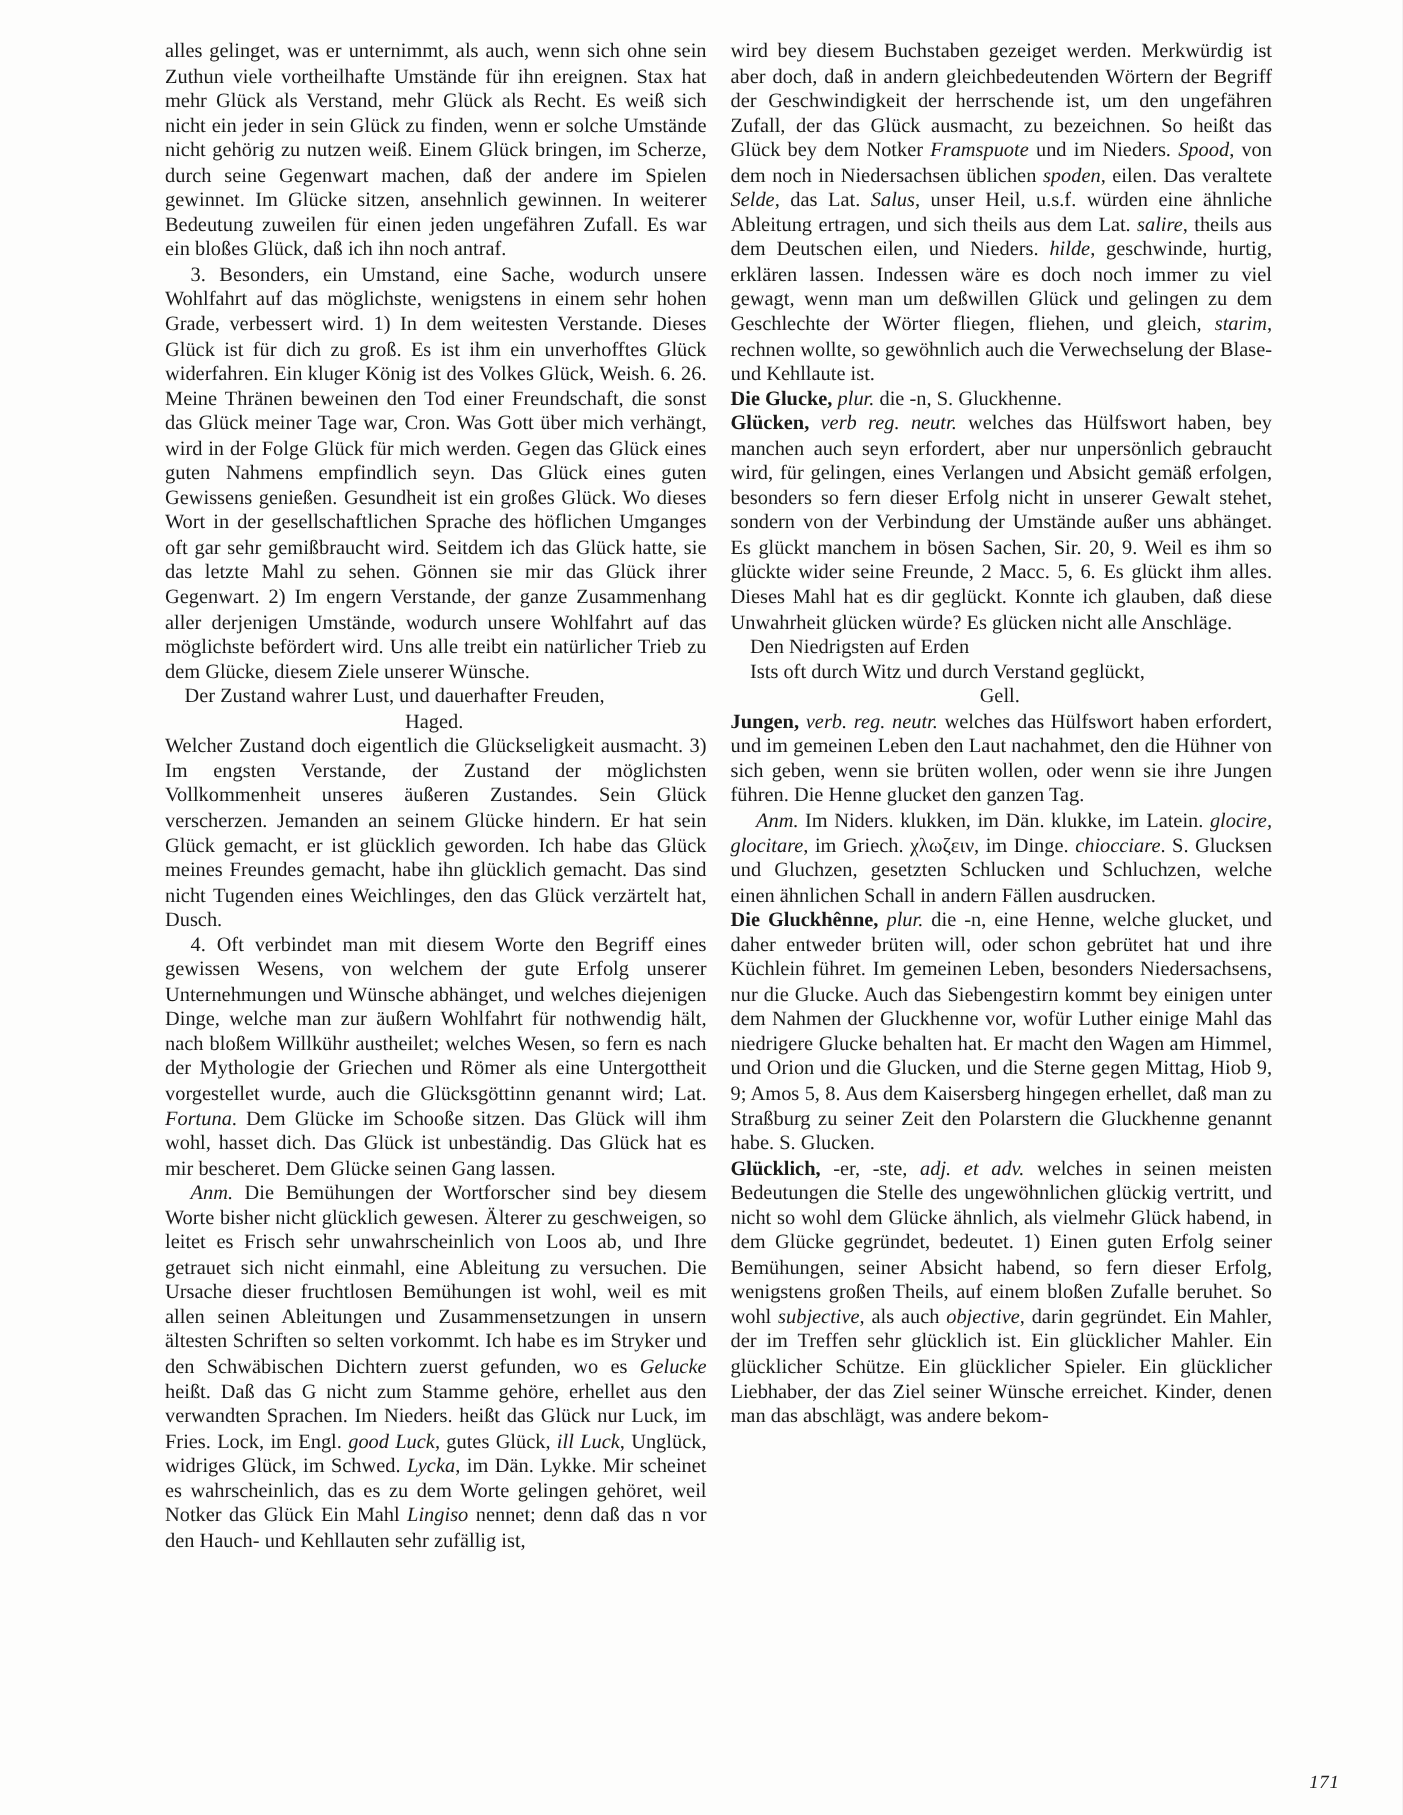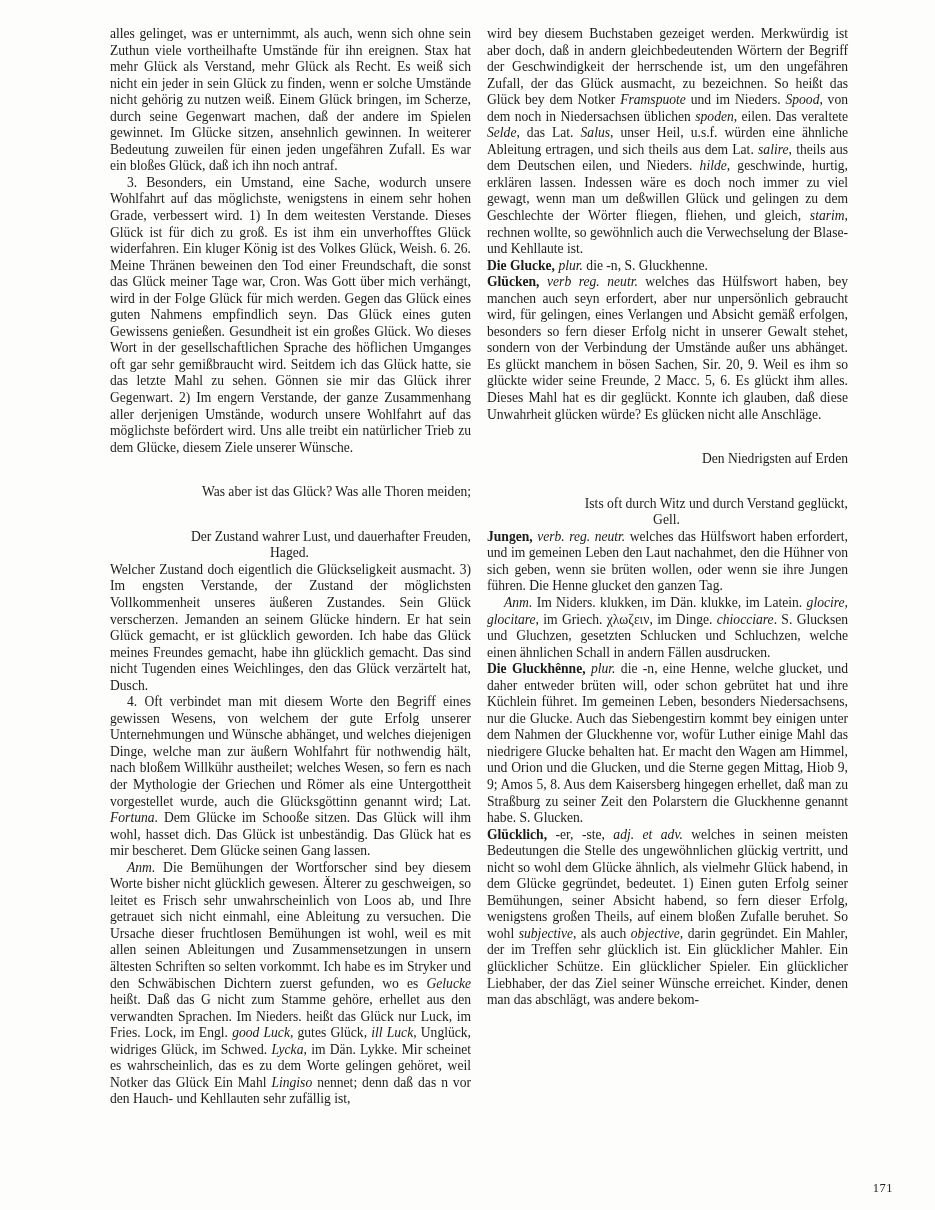--- a/index.html
+++ b/index.html
@@ -25,41 +25,41 @@
     width: 361px;
     font-size: 13.6px;
     line-height: 16.55px;
     text-align: justify;
     hyphens: auto;
     -webkit-hyphens: auto;
   }
   p.para { margin: 0; }
   p.body { text-align: justify; }
   p.indent { text-indent: 17px; }
-  p.verse { text-align: right; padding-left: 13px; text-indent: 0; margin-top: 28px; }
+  p.verse { text-align: left; padding-left: 13px; text-indent: 0; }
   p.attribution { text-align: center; padding-right: 2px; }
   .b { font-weight: bold; }
   .i { font-style: italic; }
   .page-number {
     position: absolute;
     right: 42px; bottom: 14px;
     font-size: 12.5px;
     letter-spacing: 0.5px;
     color: #222;
+    font-style: italic;
   }
 </style>
 </head>
 <body>
 
 <div class="page">
   <div class="columns">
     <div class="col">
         <p class="para body"><span>alles gelinget, was er unternimmt, als auch, wenn sich ohne sein Zuthun viele vortheilhafte Umstände für ihn ereignen. Stax hat mehr Glück als Verstand, mehr Glück als Recht. Es weiß sich nicht ein jeder in sein Glück zu finden, wenn er solche Umstände nicht gehörig zu nutzen weiß. Einem Glück bringen, im Scherze, durch seine Gegenwart machen, daß der andere im Spielen gewinnet. Im Glücke sitzen, ansehnlich gewinnen. In weiterer Bedeutung zuweilen für einen jeden ungefähren Zufall. Es war ein bloßes Glück, daß ich ihn noch antraf.</span></p>
         <p class="para body indent"><span>3. Besonders, ein Umstand, eine Sache, wodurch unsere Wohlfahrt auf das möglichste, wenigstens in einem sehr hohen Grade, verbessert wird. 1) In dem weitesten Verstande. Dieses Glück ist für dich zu groß. Es ist ihm ein unverhofftes Glück widerfahren. Ein kluger König ist des Volkes Glück, Weish. 6. 26. Meine Thränen beweinen den Tod einer Freundschaft, die sonst das Glück meiner Tage war, Cron. Was Gott über mich verhängt, wird in der Folge Glück für mich werden. Gegen das Glück eines guten Nahmens empfindlich seyn. Das Glück eines guten Gewissens genießen. Gesundheit ist ein großes Glück. Wo dieses Wort in der gesellschaftlichen Sprache des höflichen Umganges oft gar sehr gemißbraucht wird. Seitdem ich das Glück hatte, sie das letzte Mahl zu sehen. Gönnen sie mir das Glück ihrer Gegenwart. 2) Im engern Verstande, der ganze Zusammenhang aller derjenigen Umstände, wodurch unsere Wohlfahrt auf das möglichste befördert wird. Uns alle treibt ein natürlicher Trieb zu dem Glücke, diesem Ziele unserer Wünsche.</span></p>
-        <p class="para verse"><span>Was aber ist das Glück? Was alle Thoren meiden;</span></p>
         <p class="para verse"><span>Der Zustand wahrer Lust, und dauerhafter Freuden,</span></p>
         <p class="para attribution"><span>Haged.</span></p>
         <p class="para body"><span>Welcher Zustand doch eigentlich die Glückseligkeit ausmacht. 3) Im engsten Verstande, der Zustand der möglichsten Vollkommenheit unseres äußeren Zustandes. Sein Glück verscherzen. Jemanden an seinem Glücke hindern. Er hat sein Glück gemacht, er ist glücklich geworden. Ich habe das Glück meines Freundes gemacht, habe ihn glücklich gemacht. Das sind nicht Tugenden eines Weichlinges, den das Glück verzärtelt hat, Dusch.</span></p>
         <p class="para body indent"><span>4. Oft verbindet man mit diesem Worte den Begriff eines gewissen Wesens, von welchem der gute Erfolg unserer Unternehmungen und Wünsche abhänget, und welches diejenigen Dinge, welche man zur äußern Wohlfahrt für nothwendig hält, nach bloßem Willkühr austheilet; welches Wesen, so fern es nach der Mythologie der Griechen und Römer als eine Untergottheit vorgestellet wurde, auch die Glücksgöttinn genannt wird; Lat. </span><span class="i">Fortuna</span><span>. Dem Glücke im Schooße sitzen. Das Glück will ihm wohl, hasset dich. Das Glück ist unbeständig. Das Glück hat es mir bescheret. Dem Glücke seinen Gang lassen.</span></p>
         <p class="para body indent"><span class="i">Anm.</span><span> Die Bemühungen der Wortforscher sind bey diesem Worte bisher nicht glücklich gewesen. Älterer zu geschweigen, so leitet es Frisch sehr unwahrscheinlich von Loos ab, und Ihre getrauet sich nicht einmahl, eine Ableitung zu versuchen. Die Ursache dieser fruchtlosen Bemühungen ist wohl, weil es mit allen seinen Ableitungen und Zusammensetzungen in unsern ältesten Schriften so selten vorkommt. Ich habe es im Stryker und den Schwäbischen Dichtern zuerst gefunden, wo es </span><span class="i">Gelucke</span><span> heißt. Daß das G nicht zum Stamme gehöre, erhellet aus den verwandten Sprachen. Im Nieders. heißt das Glück nur Luck, im Fries. Lock, im Engl. </span><span class="i">good Luck</span><span>, gutes Glück, </span><span class="i">ill Luck</span><span>, Unglück, widriges Glück, im Schwed. </span><span class="i">Lycka</span><span>, im Dän. Lykke. Mir scheinet es wahrscheinlich, das es zu dem Worte gelingen gehöret, weil Notker das Glück Ein Mahl </span><span class="i">Lingiso</span><span> nennet; denn daß das n vor den Hauch- und Kehllauten sehr zufällig ist,</span></p>
       </div>
     <div class="col">
         <p class="para body"><span>wird bey diesem Buchstaben gezeiget werden. Merkwürdig ist aber doch, daß in andern gleichbedeutenden Wörtern der Begriff der Geschwindigkeit der herrschende ist, um den ungefähren Zufall, der das Glück ausmacht, zu bezeichnen. So heißt das Glück bey dem Notker </span><span class="i">Framspuote</span><span> und im Nieders. </span><span class="i">Spood</span><span>, von dem noch in Niedersachsen üblichen </span><span class="i">spoden</span><span>, eilen. Das veraltete </span><span class="i">Selde</span><span>, das Lat. </span><span class="i">Salus</span><span>, unser Heil, u.s.f. würden eine ähnliche Ableitung ertragen, und sich theils aus dem Lat. </span><span class="i">salire</span><span>, theils aus dem Deutschen eilen, und Nieders. </span><span class="i">hilde</span><span>, geschwinde, hurtig, erklären lassen. Indessen wäre es doch noch immer zu viel gewagt, wenn man um deßwillen Glück und gelingen zu dem Geschlechte der Wörter fliegen, fliehen, und gleich, </span><span class="i">starim</span><span>, rechnen wollte, so gewöhnlich auch die Verwechselung der Blase- und Kehllaute ist.</span></p>
         <p class="para body"><span class="b">Die Glucke,</span><span> </span><span class="i">plur.</span><span> die -n, S. Gluckhenne.</span></p>
         <p class="para body"><span class="b">Glücken,</span><span> </span><span class="i">verb reg. neutr.</span><span> welches das Hülfswort haben, bey manchen auch seyn erfordert, aber nur unpersönlich gebraucht wird, für gelingen, eines Verlangen und Absicht gemäß erfolgen, besonders so fern dieser Erfolg nicht in unserer Gewalt stehet, sondern von der Verbindung der Umstände außer uns abhänget. Es glückt manchem in bösen Sachen, Sir. 20, 9. Weil es ihm so glückte wider seine Freunde, 2 Macc. 5, 6. Es glückt ihm alles. Dieses Mahl hat es dir geglückt. Konnte ich glauben, daß diese Unwahrheit glücken würde? Es glücken nicht alle Anschläge.</span></p>

